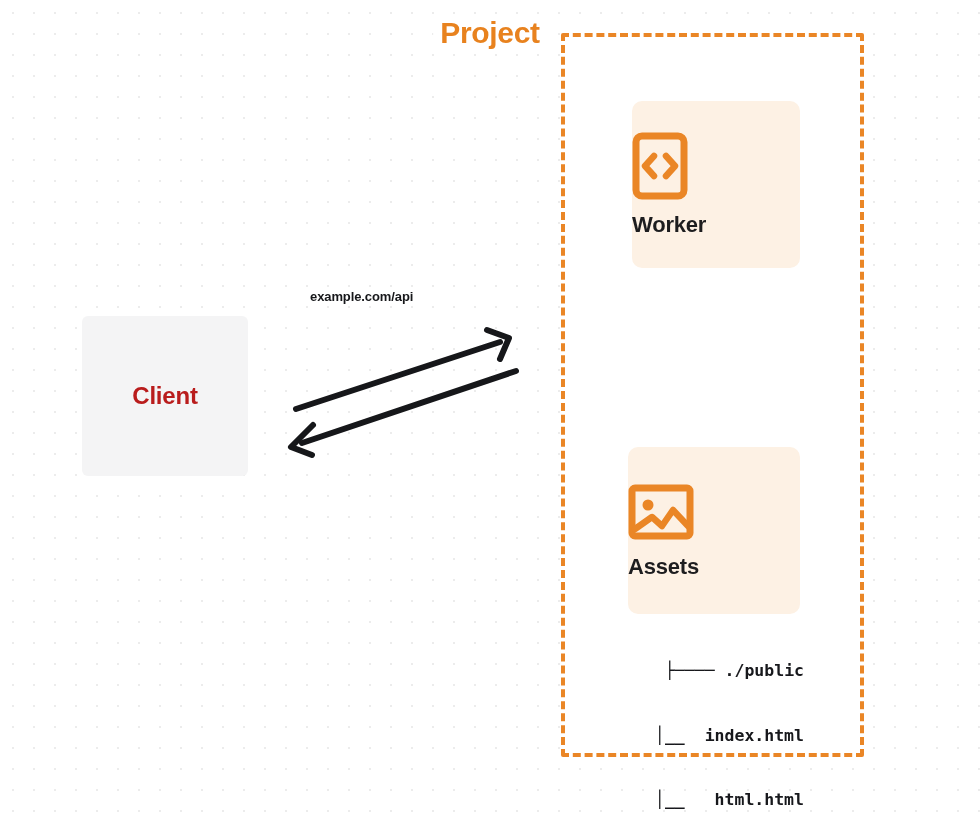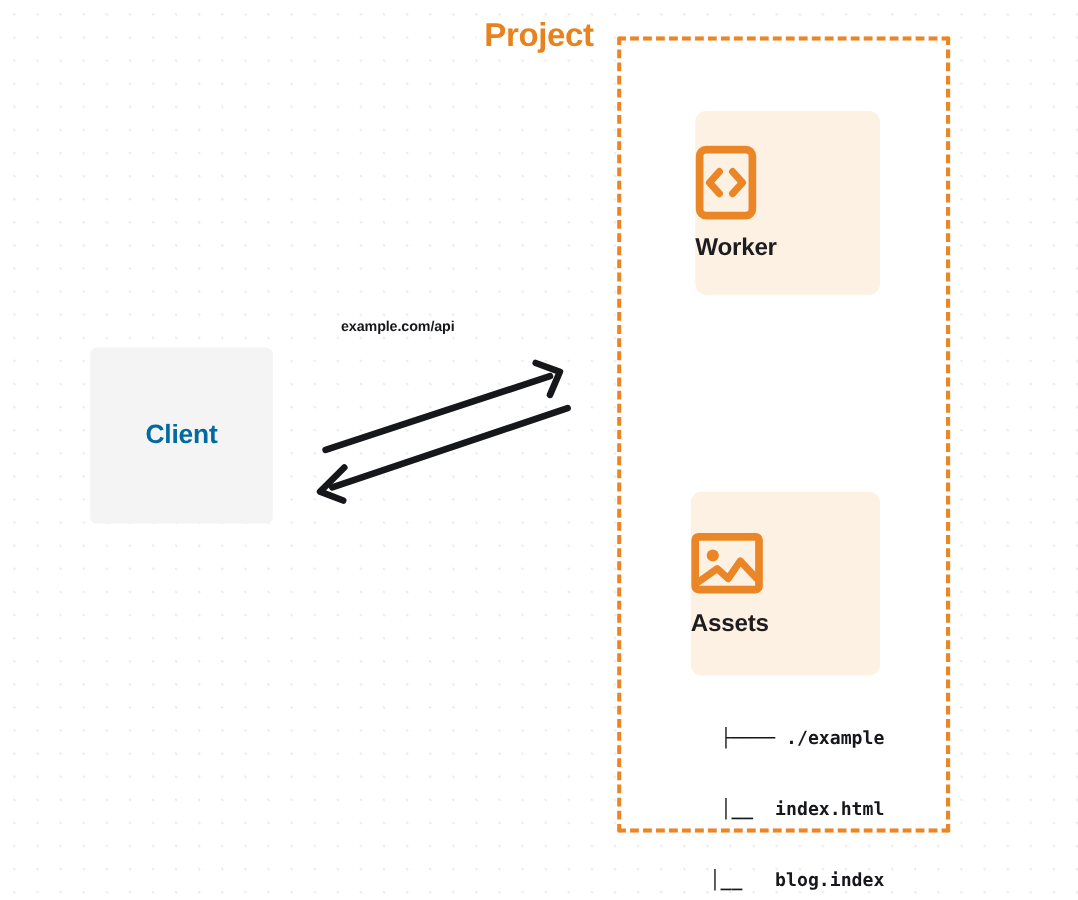--- a/index.html
+++ b/index.html
@@ -34,21 +34,21 @@
     height: 160px;
     background-color: #f4f4f5;
     border-radius: 6px;
     display: flex;
     align-items: center;
     justify-content: center;
   }
   .client-label {
     font-size: 24px;
     font-weight: bold;
-    color: #0369a1;
+    color: #b91c1c;
     letter-spacing: -0.2px;
   }
 
   
   .arrow-layer {
     position: absolute;
     left: 0;
     top: 0;
     width: 980px;
     height: 818px;
@@ -180,19 +180,19 @@
   <div class="service-card card-assets">
     <svg class="service-icon" width="66" height="60" viewBox="0 0 66 60">
       <rect x="4" y="6" width="58" height="48" rx="3" ry="3" fill="none" stroke="#ea8626" stroke-width="7"></rect>
       <circle cx="20" cy="23" r="5.5" fill="#ea8626"></circle>
       <polyline points="7,47 24,35 34,44 45,28 60,44" fill="none" stroke="#ea8626" stroke-width="6.5" stroke-linecap="round" stroke-linejoin="round"></polyline>
     </svg>
     <span class="service-label">Assets</span>
   </div>
 
   <div class="file-tree">
-    <span class="tree-row">├──── ./example</span>
+    <span class="tree-row">├──── ./public</span>
     <span class="tree-row">     │__  index.html</span>
-    <span class="tree-row">     │__   blog.index</span>
+    <span class="tree-row">     │__   html.html</span>
     
   </div>
 
 </div>
 
 </body></html>

